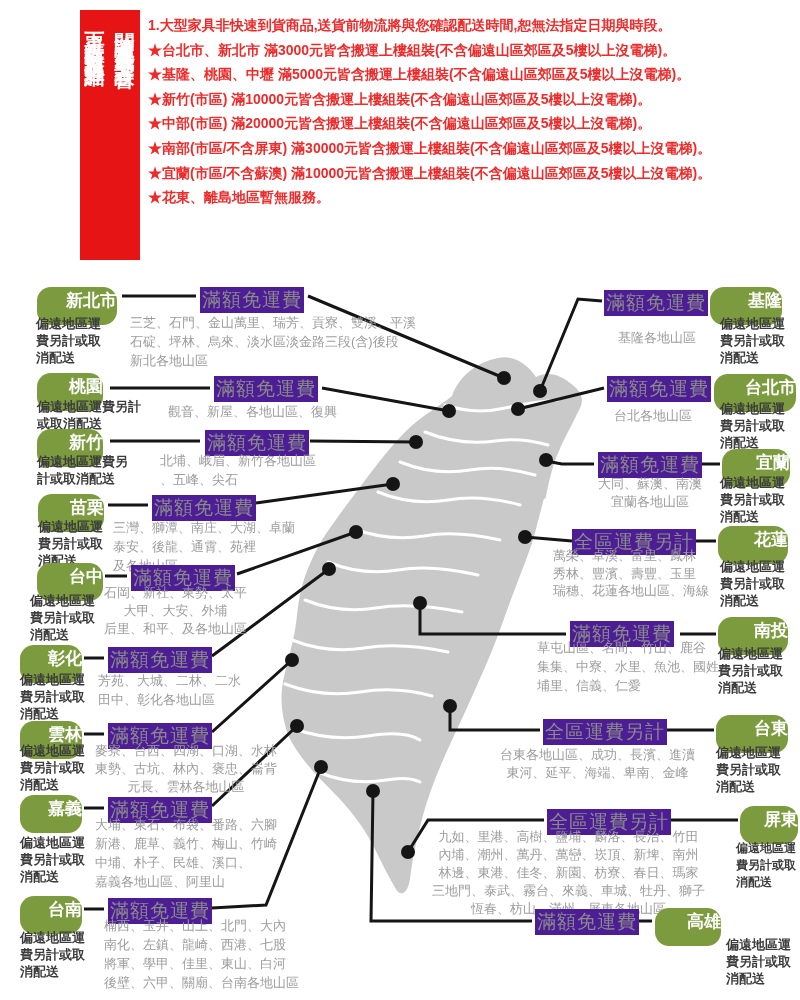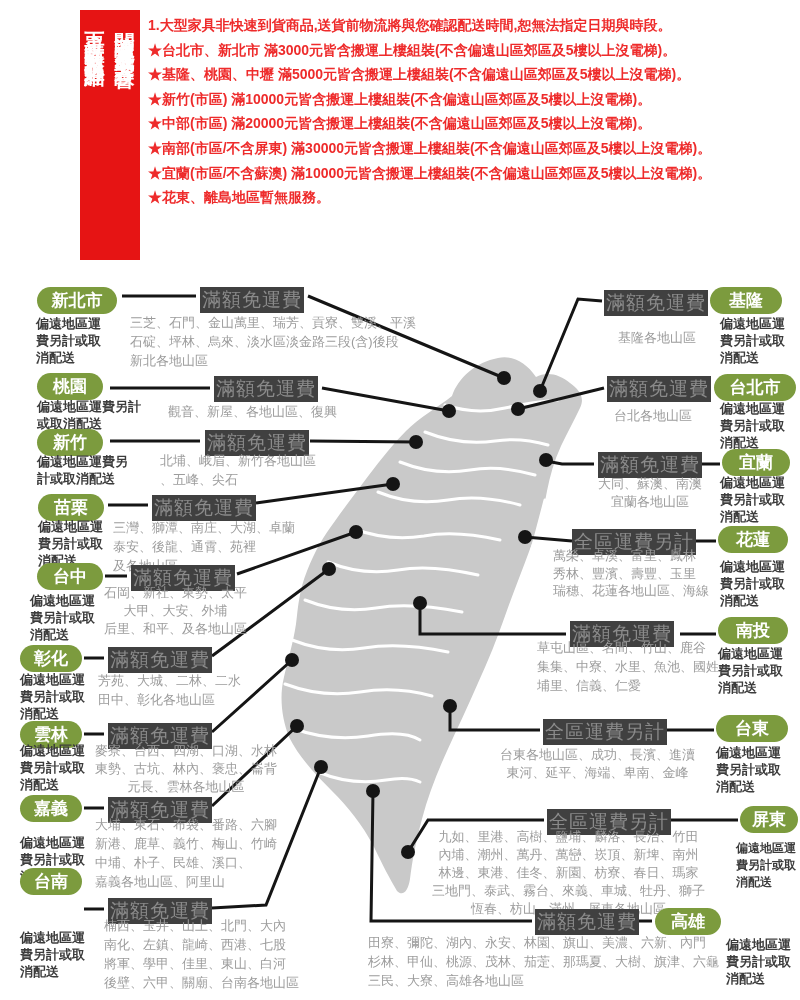--- a/index.html
+++ b/index.html
@@ -6,23 +6,23 @@
   .canvas{position:relative;width:800px;height:1000px;background:#fff;overflow:hidden;
           font-family:"Liberation Sans",sans-serif;}
   
   .vbox{position:absolute;left:80px;top:10px;width:60px;height:250px;background:#e61414;
         display:flex;flex-direction:row-reverse;justify-content:center;gap:4px;padding-top:6px;box-sizing:border-box;}
   .vcol{writing-mode:vertical-rl;text-orientation:upright;color:#fff;font-weight:bold;
         font-size:20px;letter-spacing:4px;line-height:26px;}
   .notice{position:absolute;left:148px;top:13px;color:#ee2b2b;font-size:14px;
           line-height:24.6px;white-space:nowrap;font-weight:700;}
   
-  .pill{position:absolute;height:27px;line-height:27px;border-radius:14px;background:#7c9b3e;
-        color:#fff;font-weight:bold;font-size:17px;text-align:center;z-index:3;}
-  .fee{position:absolute;color:#8a8a8a;font-size:19px;letter-spacing:1px;z-index:3;background:#404040;padding:0 2px;}
+  .pill{position:absolute;height:38px;line-height:27px;border-radius:14px;background:#7c9b3e;
+        color:#fff;font-weight:bold;font-size:17px;text-align:right;z-index:3;}
+  .fee{position:absolute;color:#8a8a8a;font-size:19px;letter-spacing:1px;z-index:3;background:#4c1d95;padding:0 2px;}
   .remote{position:absolute;color:#3c3c3c;font-size:13px;font-weight:bold;line-height:17px;z-index:3;}
   .areas{position:absolute;color:#9c9c9c;font-size:13px;line-height:19px;white-space:pre-line;z-index:3;}
   .lh18{line-height:18px;text-align:center;} .lh17{line-height:17.5px;}
   svg.mapsvg{position:absolute;left:0;top:0;z-index:1;}
 </style>
 </head>
 <body>
 
 <div class="canvas">
 
@@ -155,21 +155,21 @@
 元長、雲林各地山區</div>
 
   <span class="pill" style="left:20px;top:795px;width:62px">嘉義</span>
   <span class="fee" style="left:108px;top:797px">滿額免運費</span>
   <div class="remote" style="left:20px;top:834px;width:70px">偏遠地區運費另計或取消配送</div>
   <div class="areas" style="left:95px;top:815px">大埔、東石、布袋、番路、六腳
 新港、鹿草、義竹、梅山、竹崎
 中埔、朴子、民雄、溪口、
 嘉義各地山區、阿里山</div>
 
-  <span class="pill" style="left:20px;top:868px;width:62px">台南</span>
+  <span class="pill" style="left:20px;top:896px;width:62px">台南</span>
   <span class="fee" style="left:108px;top:898px">滿額免運費</span>
   <div class="remote" style="left:20px;top:929px;width:70px">偏遠地區運費另計或取消配送</div>
   <div class="areas" style="left:104px;top:916px">楠西、玉井、山上、北門、大內
 南化、左鎮、龍崎、西港、七股
 將軍、學甲、佳里、東山、白河
 後壁、六甲、關廟、台南各地山區</div>
 
   <span class="fee" style="left:604px;top:290px">滿額免運費</span>
   <span class="pill" style="left:710px;top:287px;width:72px">基隆</span>
   <div class="remote" style="left:720px;top:315px;width:70px">偏遠地區運費另計或取消配送</div>
@@ -211,17 +211,14 @@
   <div class="remote" style="left:736px;top:840px;width:62px;font-size:12px">偏遠地區運費另計或取消配送</div>
   <div class="areas lh18" style="left:432px;top:828px">九如、里港、高樹、鹽埔、麟洛、長治、竹田
 內埔、潮州、萬丹、萬巒、崁頂、新埤、南州
 林邊、東港、佳冬、新園、枋寮、春日、瑪家
 三地門、泰武、霧台、來義、車城、牡丹、獅子
 恆春、枋山、滿州、屏東各地山區</div>
 
   <span class="fee" style="left:535px;top:909px">滿額免運費</span>
   <span class="pill" style="left:655px;top:908px;width:66px">高雄</span>
   <div class="remote" style="left:726px;top:936px;width:70px">偏遠地區運費另計或取消配送</div>
-  <div class="areas" style="left:368px;top:933px">田寮、彌陀、湖內、永安、林園、旗山、美濃、六新、內門
-杉林、甲仙、桃源、茂林、茄萣、那瑪夏、大樹、旗津、六龜
-三民、大寮、高雄各地山區</div>
 
 </div>
 
 </body></html>

